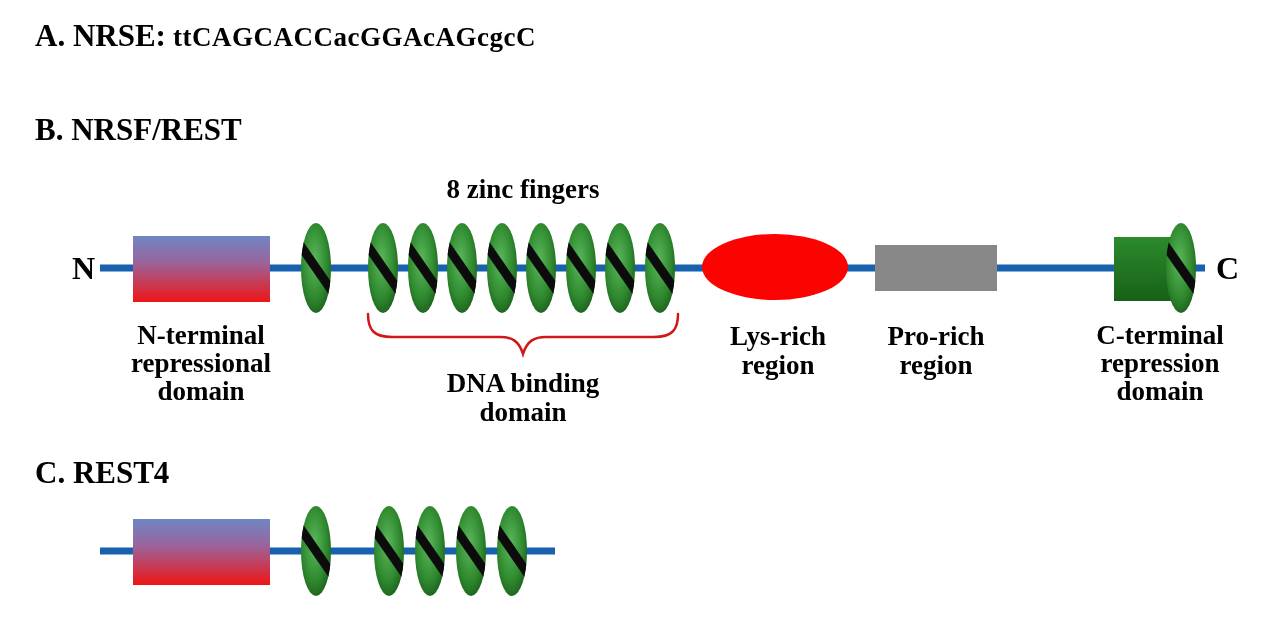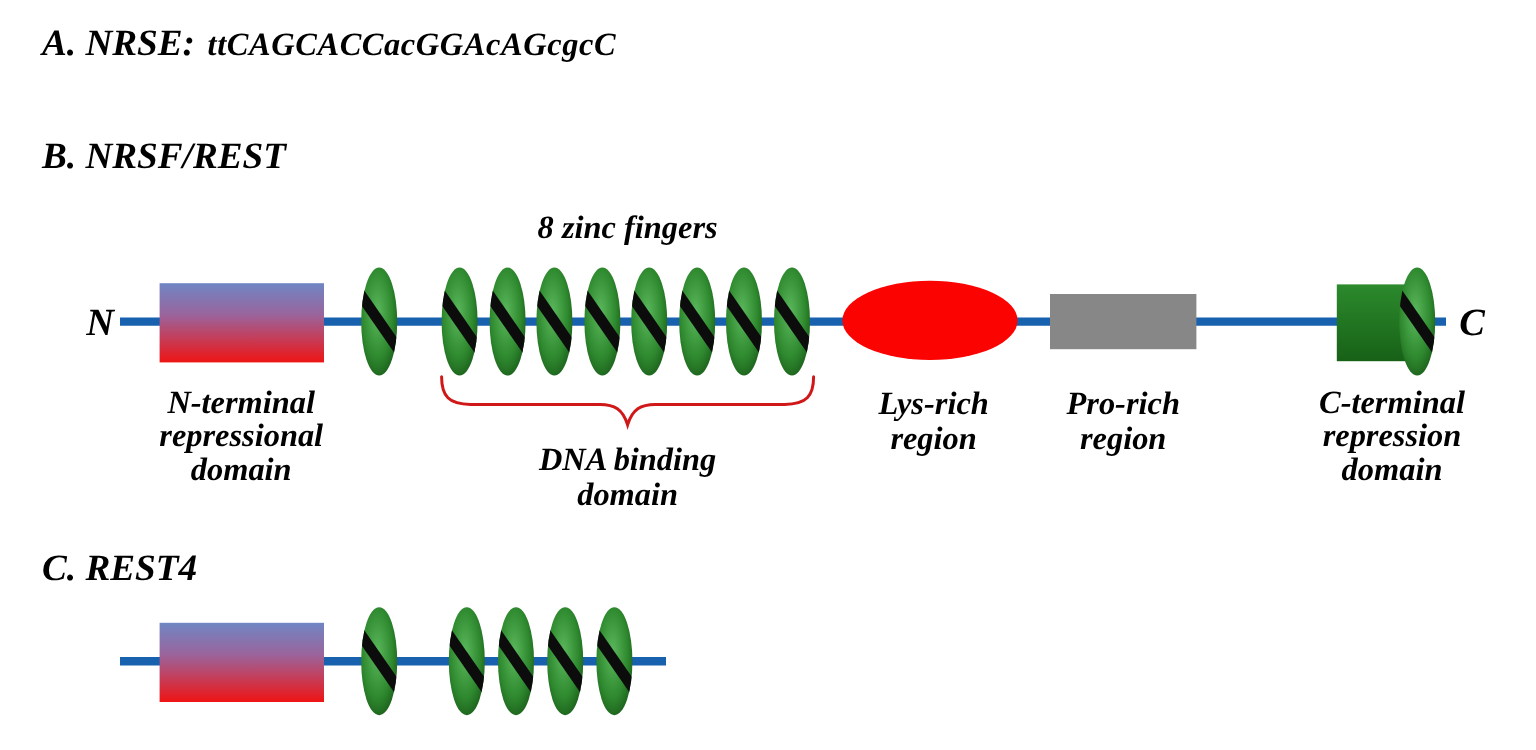--- a/index.html
+++ b/index.html
@@ -7,21 +7,20 @@
     margin: 0;
     padding: 0;
     background: #ffffff;
   }
   .figure-wrap {
     width: 1280px;
     height: 625px;
     background: #ffffff;
     position: relative;
     overflow: hidden;
-    font-style: italic;
   }
   svg text {
     font-family: "Liberation Serif", "DejaVu Serif", serif;
     fill: #000000;
   }
   .heading {
     font-size: 31px;
     font-weight: bold;
   }
   .sequence {

